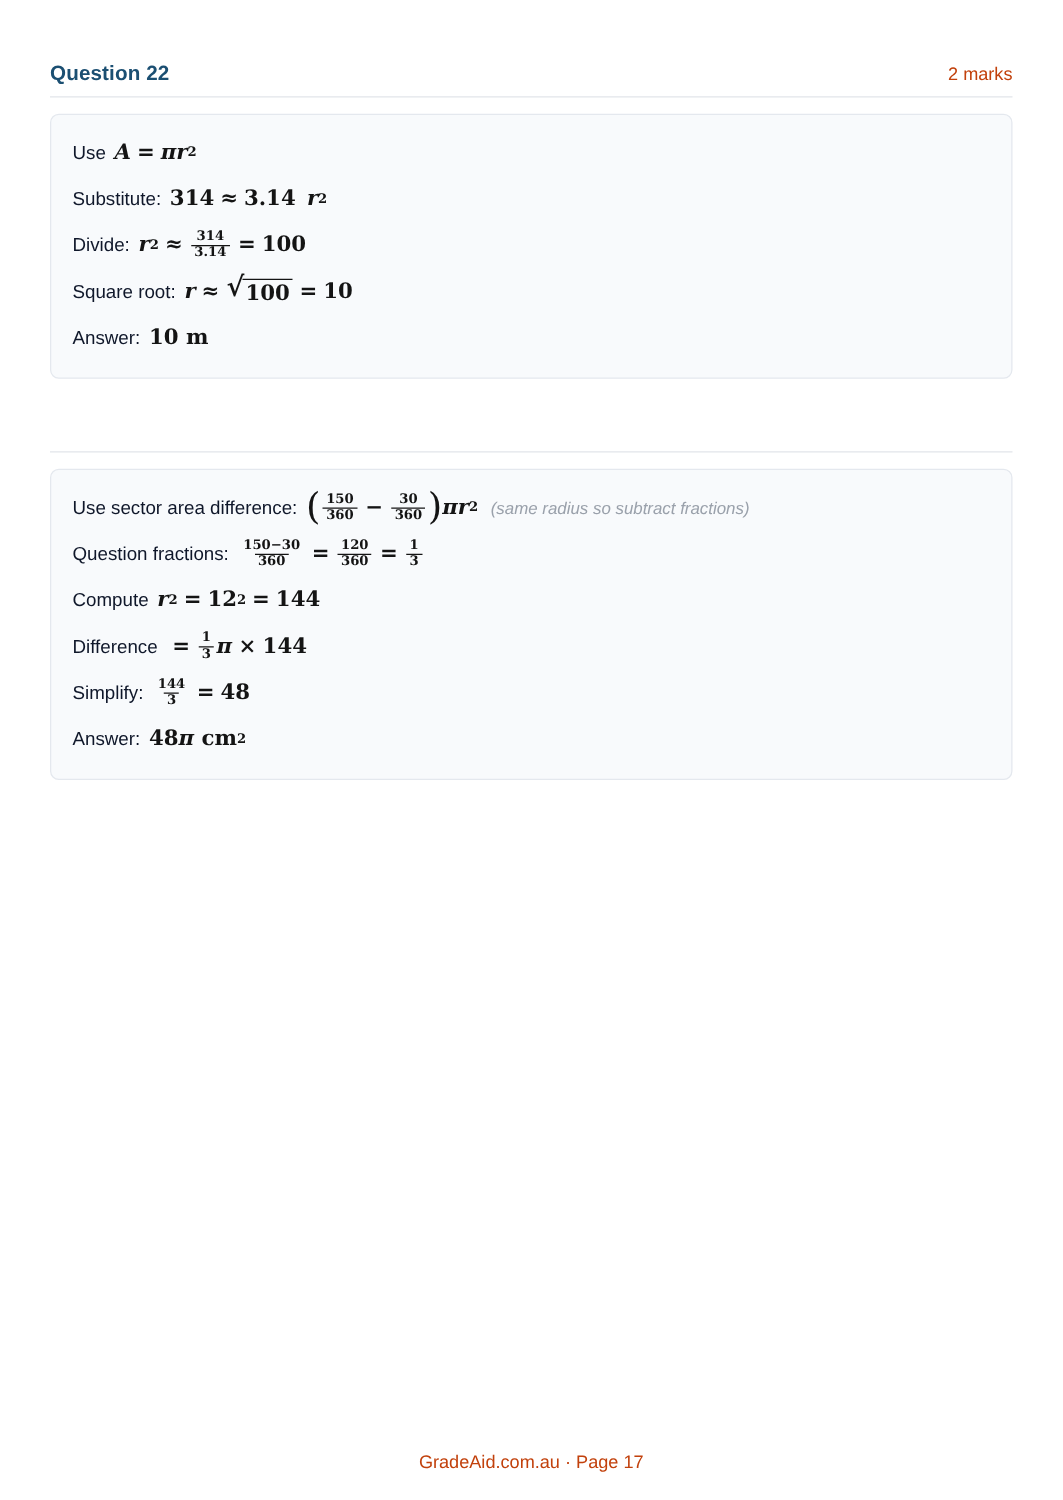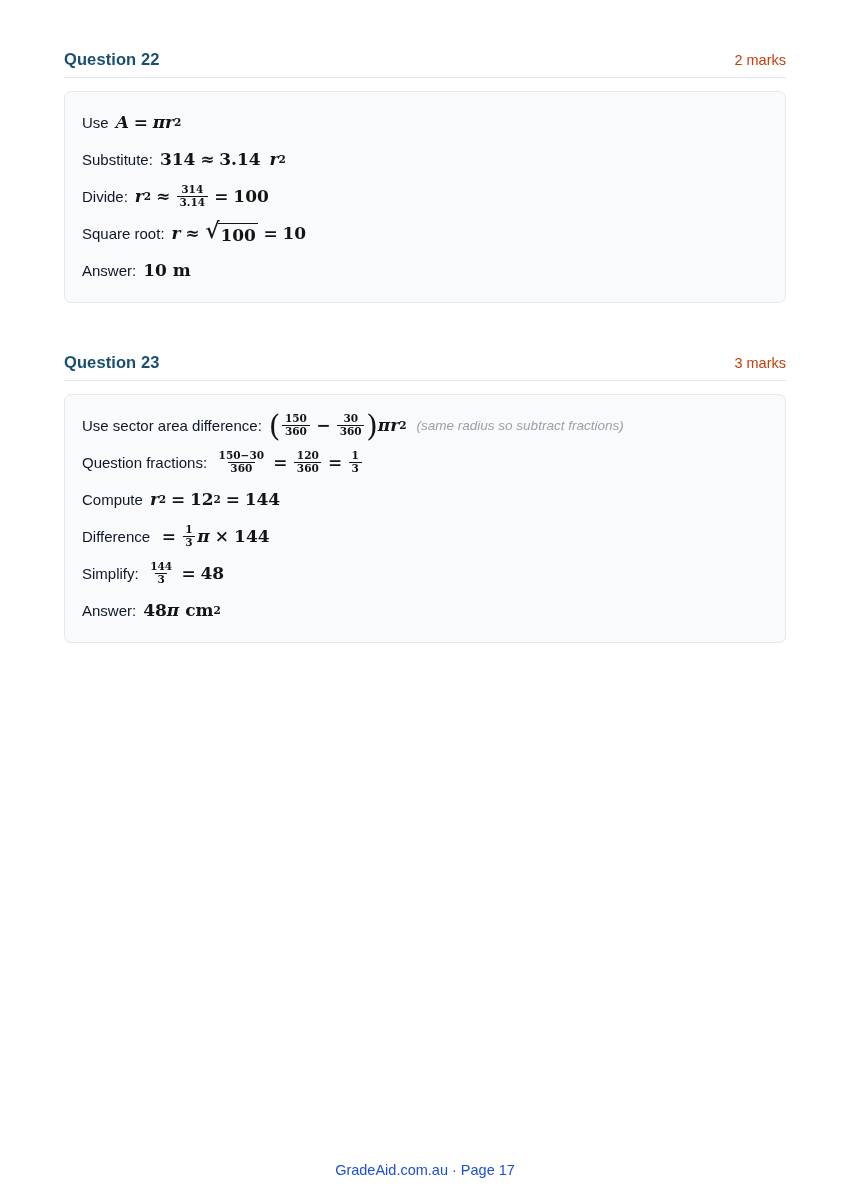--- a/index.html
+++ b/index.html
@@ -6,21 +6,21 @@
   body{
     width:850px;height:1200px;
     background:#ffffff;
     font-family:"Liberation Sans",sans-serif;
     -webkit-font-smoothing:antialiased;
   }
   .page{
     position:relative;
     width:850px;height:1200px;
     box-sizing:border-box;
-    padding:0 64px;
+    padding:0 40px;
   }
   
   .q-block{ margin:0; }
   .q-head{
     display:flex;align-items:baseline;justify-content:space-between;
     padding-top:0;
   }
   .q-title{
     font-size:16.5px;font-weight:bold;color:#1b4f72;letter-spacing:.1px;
   }
@@ -98,21 +98,21 @@
   .sqrt .bar{
     border-top:1.5px solid #141414;
     padding:1px 2px 0 2px;
     margin-top:2px;
   }
   
   .footer{
     position:absolute;left:0;right:0;bottom:22px;
     text-align:center;
     font-size:14.5px;
-    color:#1d4ed8;
+    color:#c2410c;
   }
   .gap{height:50px;}
 </style>
 </head>
 <body>
 
 <div class="page">
 
   <div class="gap"></div>
 
@@ -162,24 +162,20 @@
         <span class="lbl">Answer:</span>
         <span class="math">10&nbsp;m</span>
       </div>
 
     </div>
   </section>
 
   <div class="gap"></div>
 
   <section class="q-block">
-    <div class="q-head">
-      <div class="q-title">Question 23</div>
-      <div class="q-marks">3 marks</div>
-    </div>
     <div class="q-rule"></div>
 
     <div class="work-box">
 
       <div class="step">
         <span class="lbl">Use sector area difference:</span>
         <span class="math">
             <span class="paren">(</span>
             <span class="frac">
               <span class="num">150</span>

